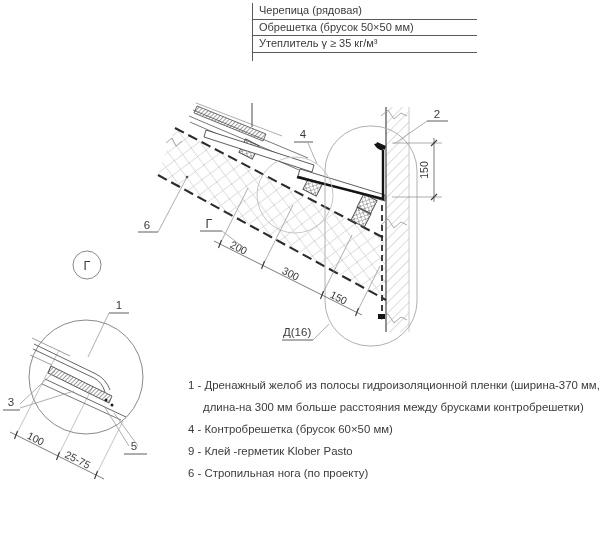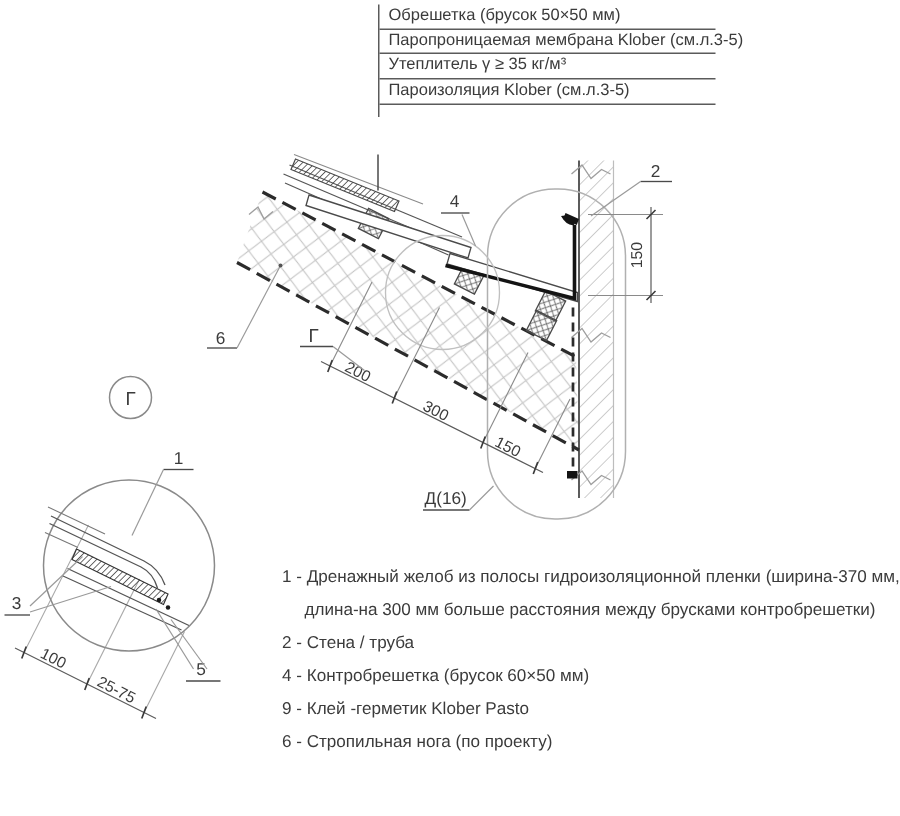--- a/index.html
+++ b/index.html
@@ -207,29 +207,27 @@
         <line x1="14.5" y1="439" x2="17.5" y2="431" stroke="#3a3a3a" stroke-width="1.1"></line>
         <line x1="56.5" y1="460" x2="59.5" y2="452" stroke="#3a3a3a" stroke-width="1.1"></line>
         <line x1="94.5" y1="479" x2="97.5" y2="471" stroke="#3a3a3a" stroke-width="1.1"></line>
         <text class="dimtxt" text-anchor="middle" transform="translate(34,442) rotate(27)">100</text>
         <text class="dimtxt" text-anchor="middle" transform="translate(76,463) rotate(27)">25-75</text>
       </g>
     </g>
   </svg>
 
   <div class="spec-table">
+    <div class="spec-row">Черепица (рядовая)</div>
     <div class="spec-row">Обрешетка (брусок 50×50 мм)</div>
-    <div class="spec-row">Паропроницаемая мембрана Klober (см.л.3-5)</div>
     <div class="spec-row">Утеплитель γ ≥  35 кг/м³</div>
-    <div class="spec-row">Пароизоляция Klober (см.л.3-5)</div>
     <div class="spec-tail"></div>
   </div>
 
   <div class="legend">
     <div class="legend-line">1 - Дренажный желоб из полосы гидроизоляционной пленки (ширина-370 мм,</div>
     <div class="legend-line cont">длина-на 300 мм больше расстояния между брусками контробрешетки)</div>
-    <div class="legend-line">2 - Стена / труба</div>
     <div class="legend-line">4 - Контробрешетка (брусок 60×50 мм)</div>
     <div class="legend-line">9 - Клей -герметик Klober Pasto</div>
     <div class="legend-line">6 - Стропильная нога (по проекту)</div>
   </div>
 
 </div>
 
 </body></html>

